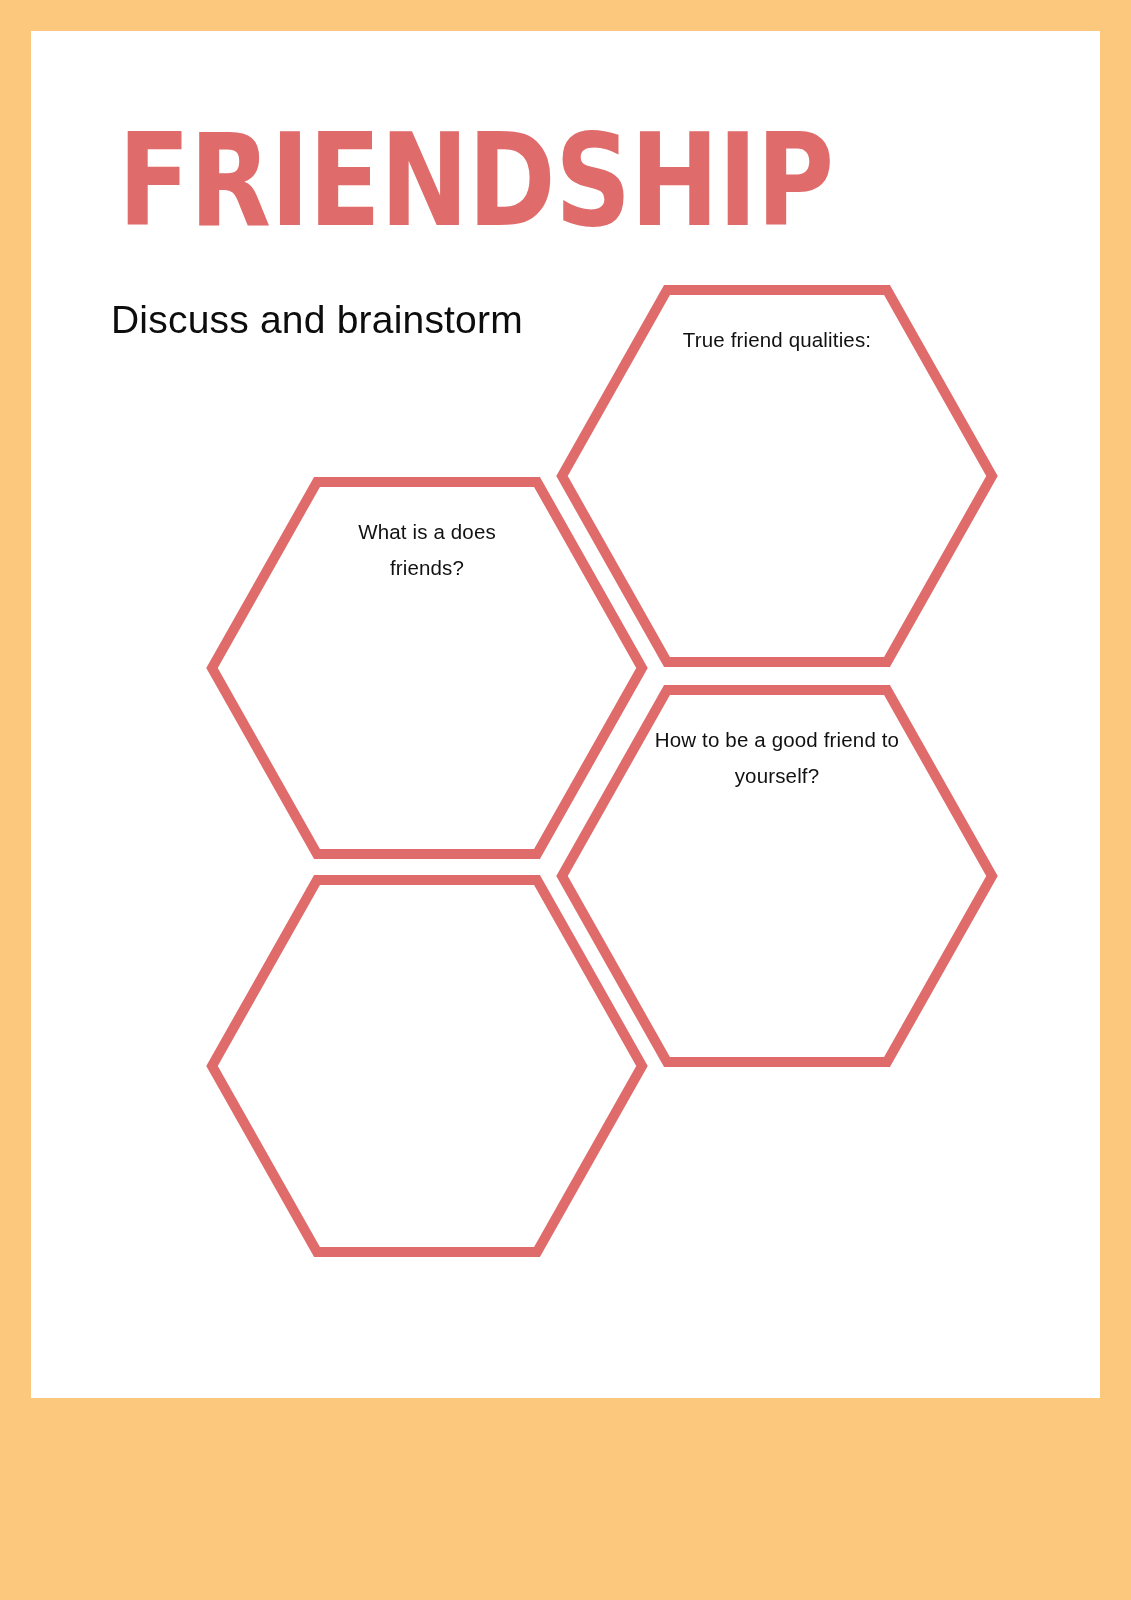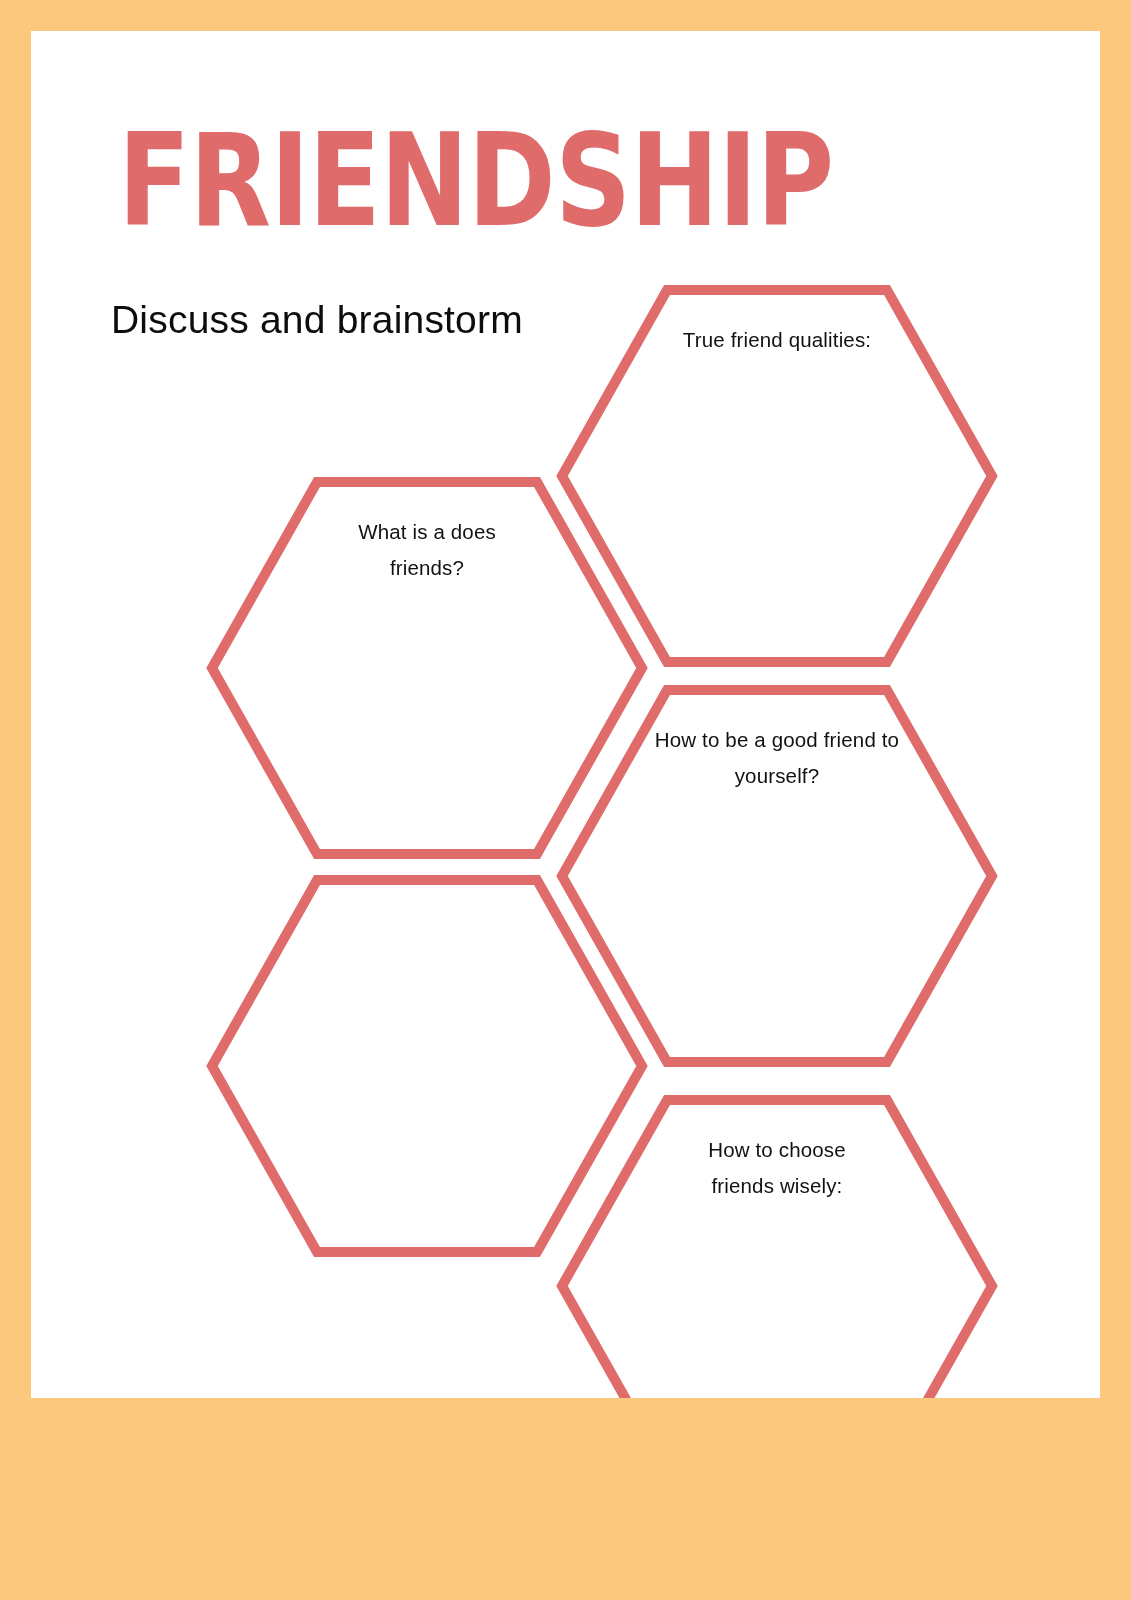--- a/index.html
+++ b/index.html
@@ -144,24 +144,15 @@
         <span class="line">friend to yourself?</span>
       </div>
     </div>
 
     <div class="hex" id="hex-4">
       <svg viewBox="0 0 440 382" preserveAspectRatio="none">
         <polygon points="110,5 330,5 435,191 330,377 110,377 5,191" fill="none" stroke="#E06B6B" stroke-width="10" stroke-linejoin="miter" stroke-miterlimit="4"></polygon>
       </svg>
     </div>
 
-    <div class="hex" id="hex-5">
-      <svg viewBox="0 0 440 382" preserveAspectRatio="none">
-        <polygon points="110,5 330,5 435,191 330,377 110,377 5,191" fill="none" stroke="#E06B6B" stroke-width="10" stroke-linejoin="miter" stroke-miterlimit="4"></polygon>
-      </svg>
-      <div class="hex-label w-narrow">
-        <span class="line">How to choose</span>
-        <span class="line">friends wisely:</span>
-      </div>
-    </div>
 
   </div>
 </div>
 
 </body></html>

